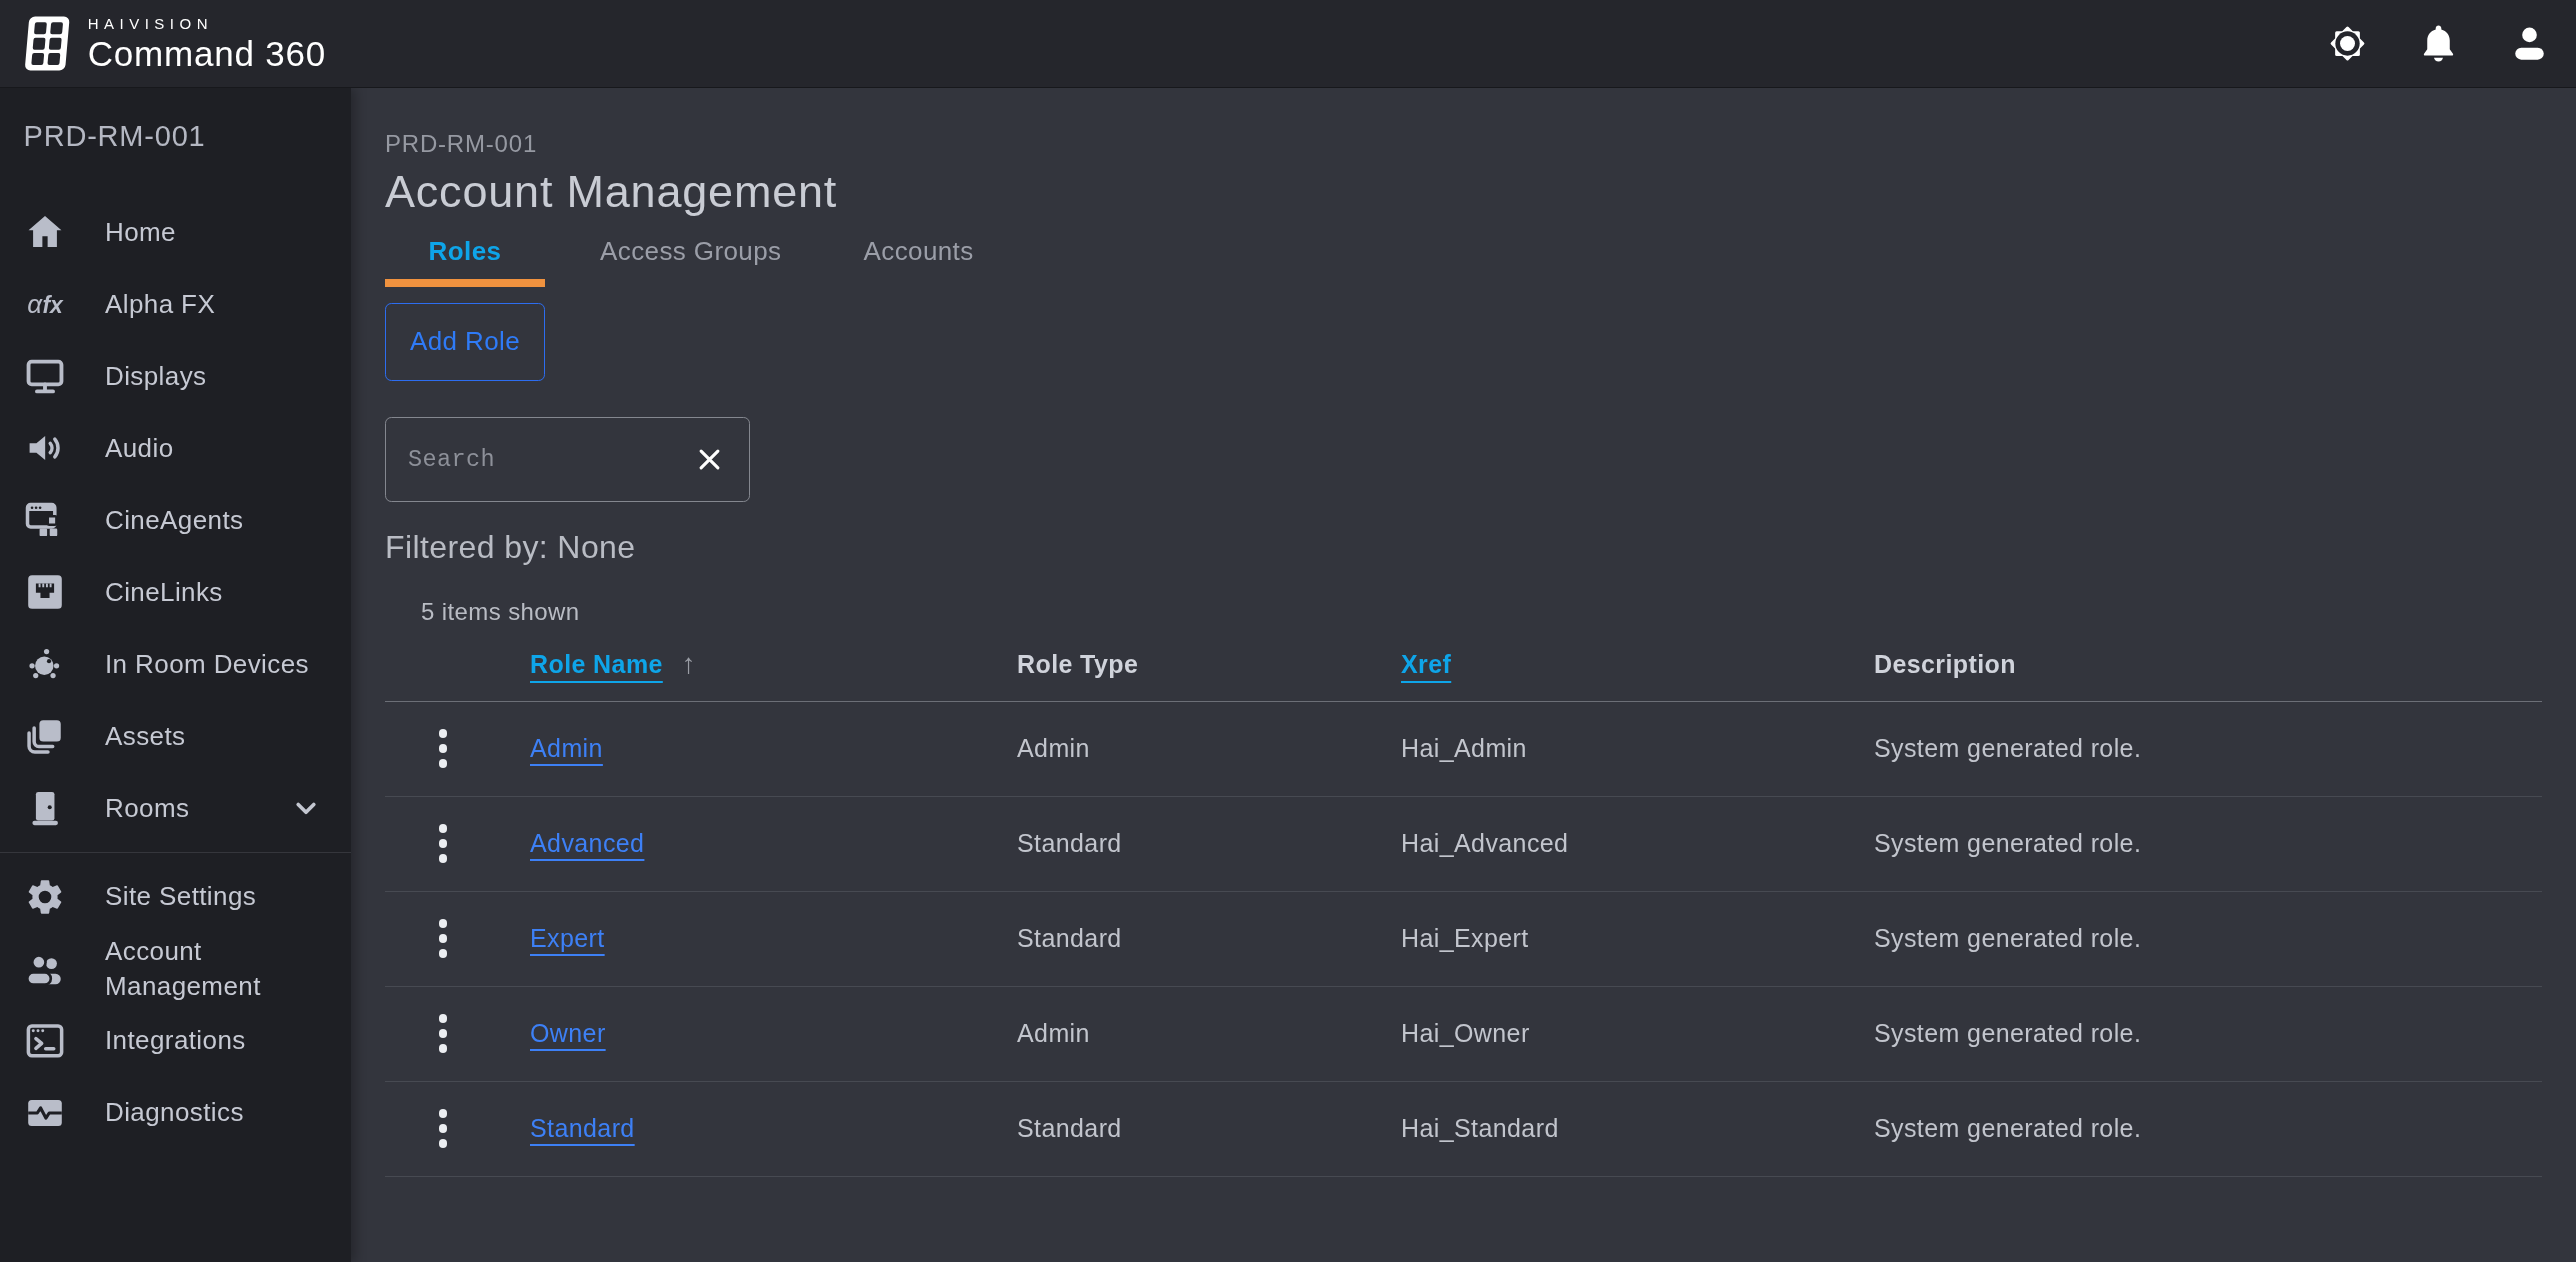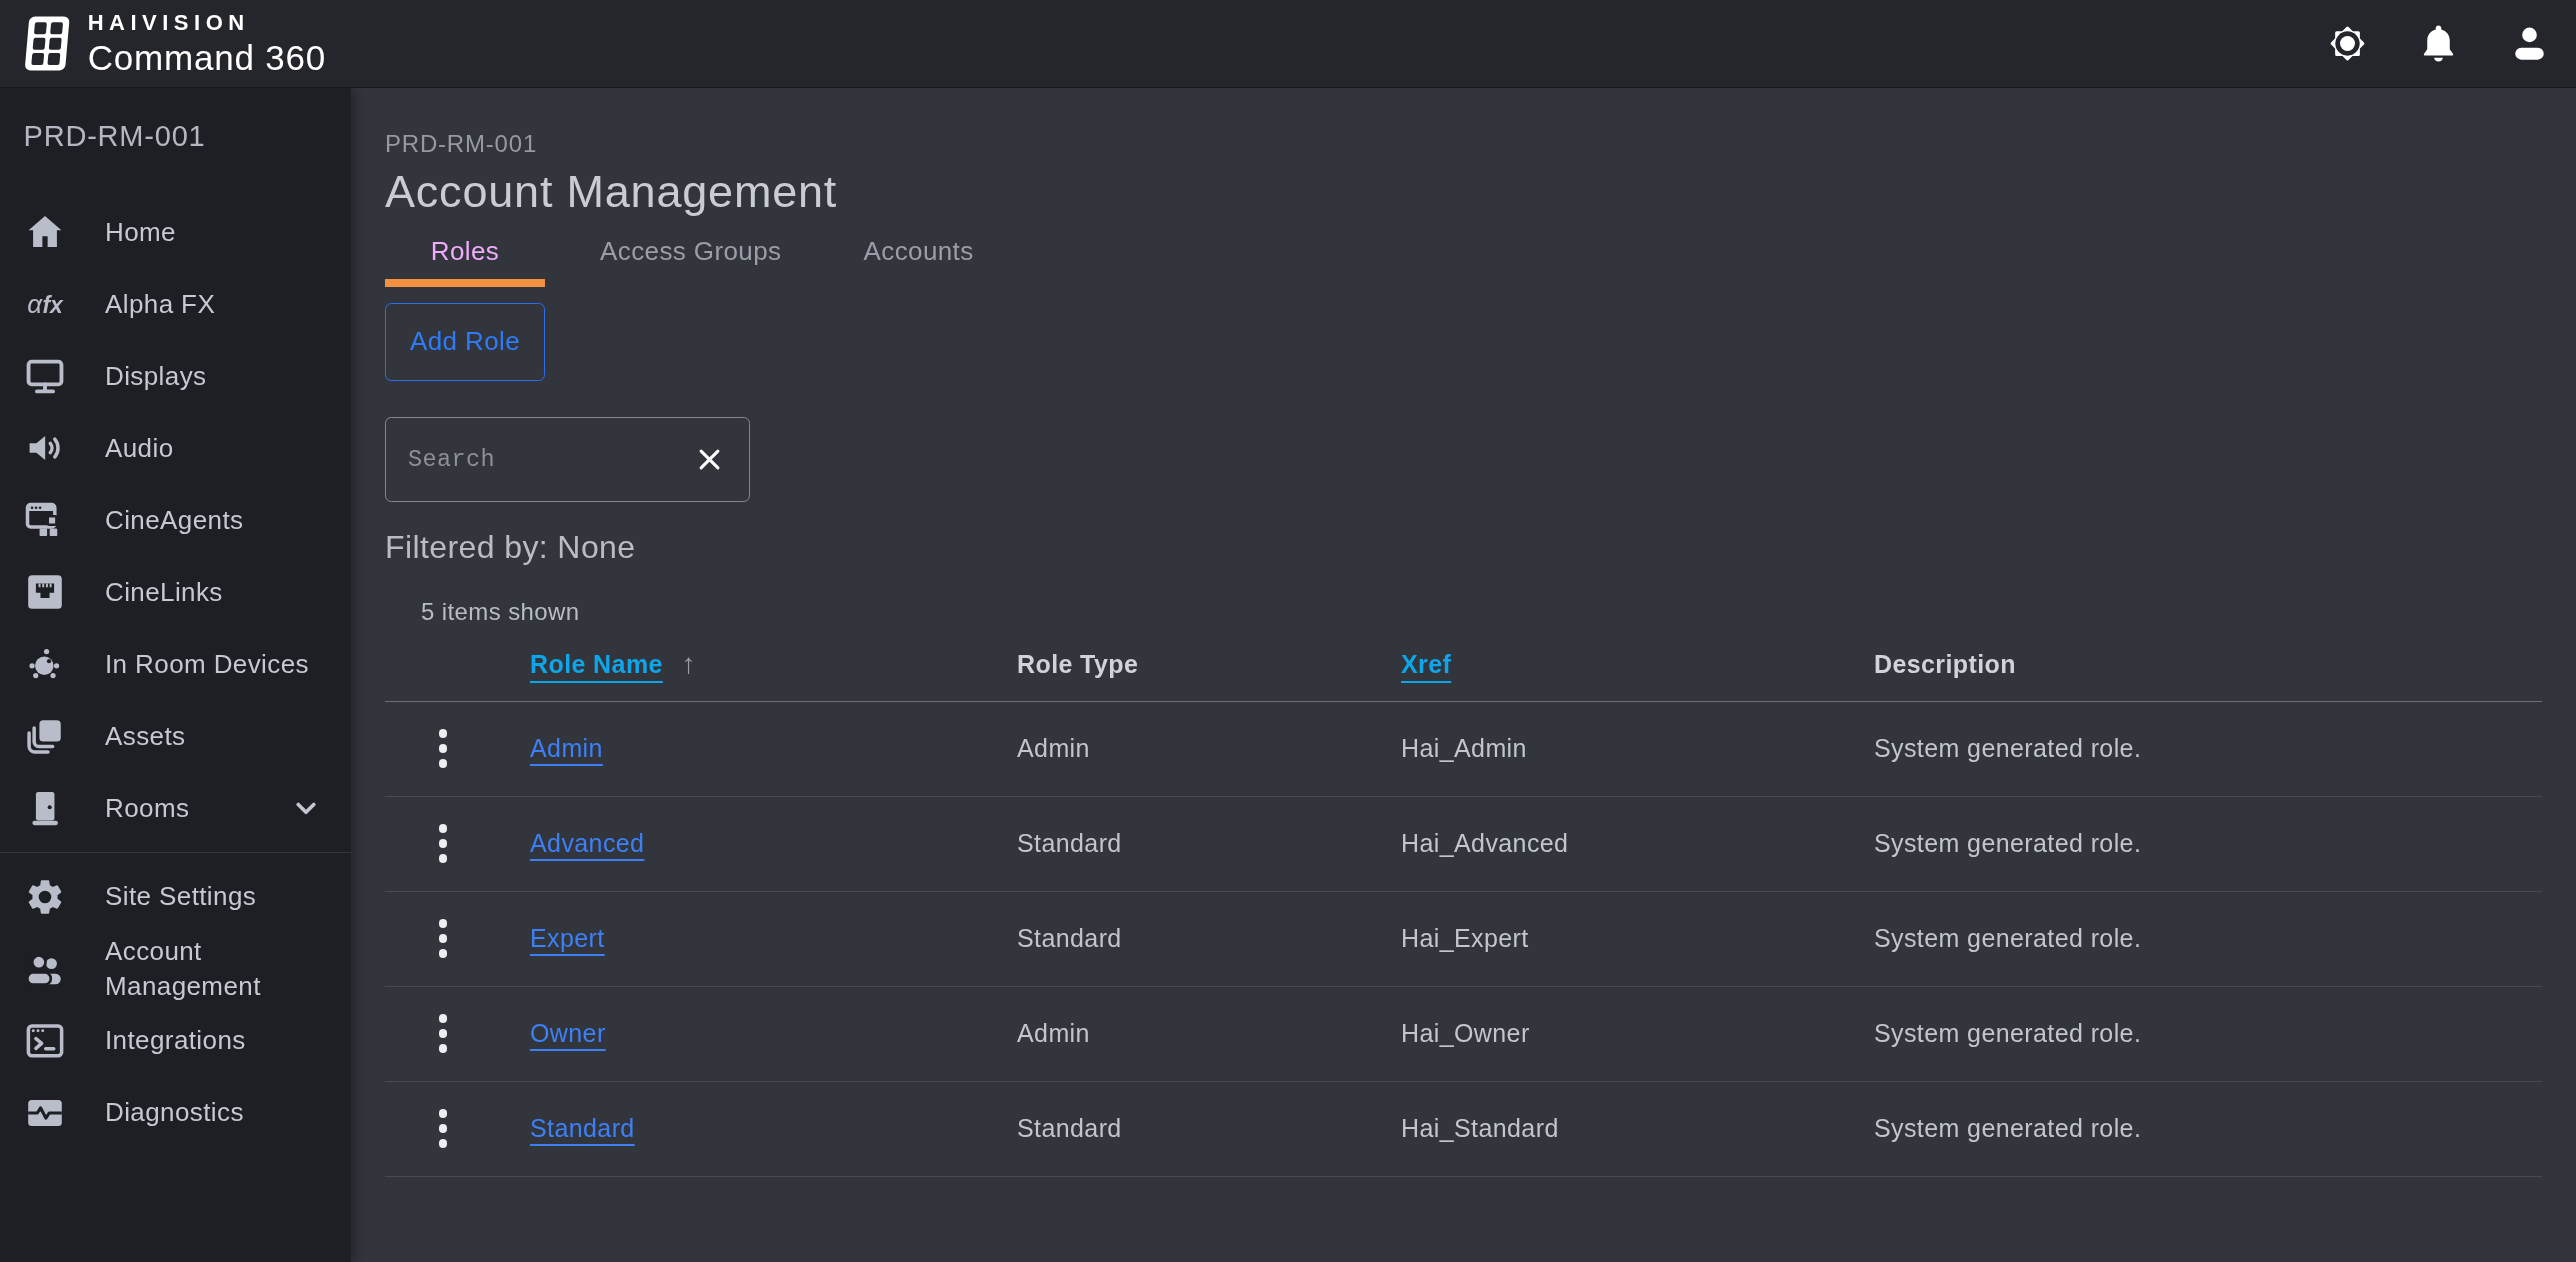--- a/index.html
+++ b/index.html
@@ -19,21 +19,21 @@
 
   
   .topbar{
     height:88px;flex:0 0 88px;background:var(--topbar);
     display:flex;align-items:center;justify-content:space-between;
     padding:0 23.5px 0 22px;border-bottom:0.8px solid #17181c;position:relative;z-index:3;
   }
   .brand{display:flex;align-items:center;gap:15.7px;}
   .brand-logo{width:50px;height:67px;}
   .brand-text{display:flex;flex-direction:column;line-height:1;}
-  .brand-haivision{color:#fff;font-size:22px;font-weight:700;letter-spacing:5.5px;}
+  .brand-haivision{color:#fff;font-size:15px;font-weight:400;letter-spacing:5.5px;}
   .brand-command{color:#fff;font-size:35px;font-weight:300;letter-spacing:0.8px;margin-top:5.5px;}
   .topbar-icons{display:flex;align-items:center;gap:44px;}
   .tb-btn{width:47px;height:47px;background:none;border:none;cursor:pointer;display:flex;align-items:center;justify-content:center;}
   .tb-btn svg{width:45px;height:45px;}
 
   
   .body-row{flex:1;display:flex;min-height:0;}
   .sidebar{
     width:351px;flex:0 0 351px;background:var(--sidebar);
     box-shadow:4.7px 0 11px rgba(0,0,0,.28);position:relative;z-index:2;
@@ -56,21 +56,21 @@
   .content{flex:1;background:var(--content);padding:41px 34px 0 34px;min-width:0;}
   .breadcrumb{color:#9699a2;font-size:24px;height:30px;display:flex;align-items:center;letter-spacing:0.8px;}
   .page-title{color:#c9ccd4;font-size:45px;font-weight:300;letter-spacing:0.8px;margin-top:4.7px;line-height:55px;}
 
   .tabs{display:flex;margin-top:17px;gap:28px;}
   .tab{
     position:relative;min-width:160px;padding:0 27px 20.3px 27px;text-align:center;
     font-size:26px;color:var(--muted);background:none;border:none;cursor:pointer;
     font-family:inherit;letter-spacing:0.4px;
   }
-  .tab.active{color:#f0abfc;font-weight:400;text-align:center;}
+  .tab.active{color:#0ea5e9;font-weight:700;text-align:center;}
   .tab.active::after{content:"";position:absolute;left:0;right:0;bottom:0;height:7.8px;background:var(--orange);}
 
   .add-role-btn{
     margin-top:15.7px;width:160px;height:78px;background:transparent;
     border:1.6px solid #2d6df0;border-radius:6.3px;color:#2f7bf7;font-size:26px;
     cursor:pointer;font-family:inherit;letter-spacing:0.4px;display:block;
   }
 
   .search-box{
     margin-top:36px;width:365px;height:85px;border:1.6px solid #84878f;border-radius:6.3px;

